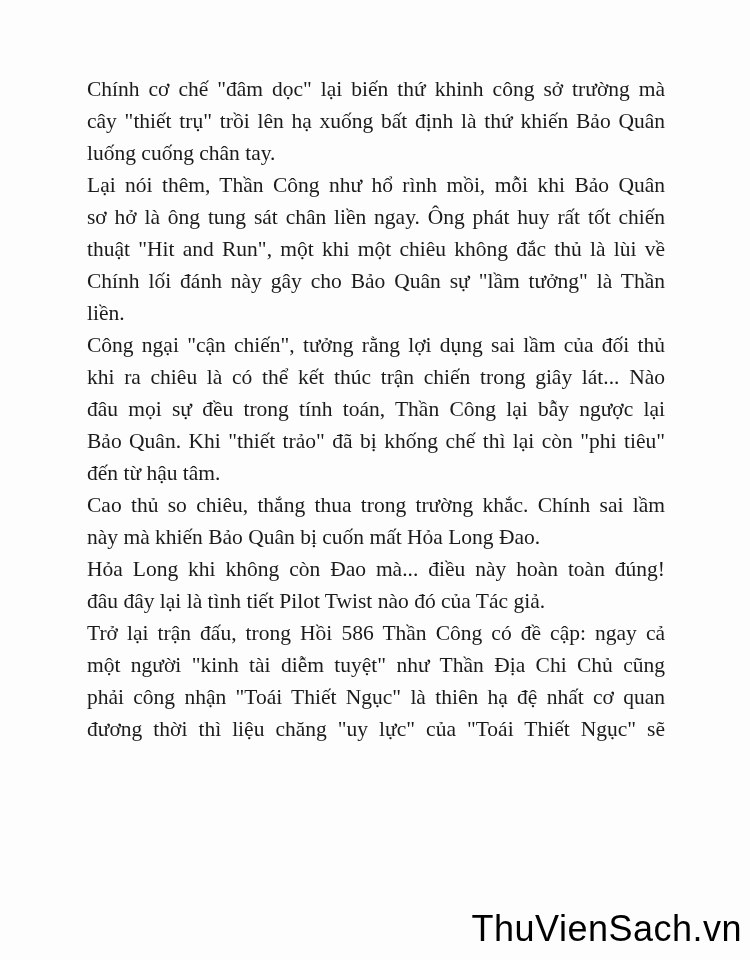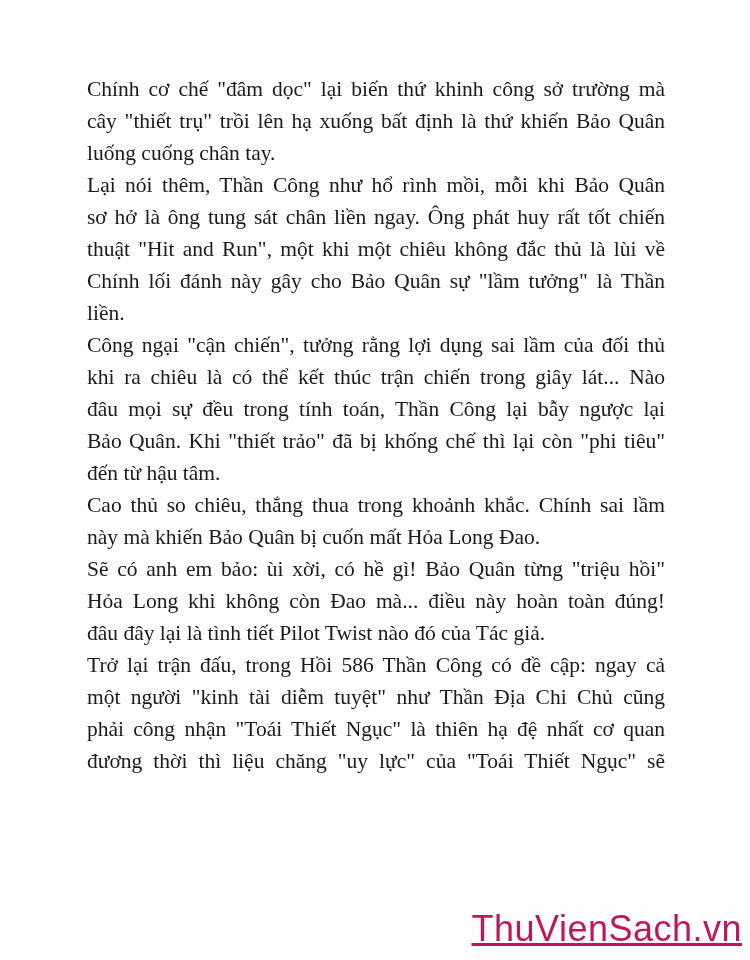--- a/index.html
+++ b/index.html
@@ -60,24 +60,23 @@
       <div class="line">Lại nói thêm, Thần Công như hổ rình mồi, mỗi khi Bảo Quân</div>
       <div class="line">sơ hở là ông tung sát chân liền ngay. Ông phát huy rất tốt chiến</div>
       <div class="line">thuật "Hit and Run", một khi một chiêu không đắc thủ là lùi về</div>
       <div class="line">Chính lối đánh này gây cho Bảo Quân sự "lầm tưởng" là Thần</div>
       <div class="line para-last">liền.</div>
       <div class="line">Công ngại "cận chiến", tưởng rằng lợi dụng sai lầm của đối thủ</div>
       <div class="line">khi ra chiêu là có thể kết thúc trận chiến trong giây lát... Nào</div>
       <div class="line">đâu mọi sự đều trong tính toán, Thần Công lại bẫy ngược lại</div>
       <div class="line">Bảo Quân. Khi "thiết trảo" đã bị khống chế thì lại còn "phi tiêu"</div>
       <div class="line para-last">đến từ hậu tâm.</div>
-      <div class="line">Cao thủ so chiêu, thắng thua trong khoảnh khắc. Chính sai lầm</div>
+      <div class="line">Cao thủ so chiêu, thắng thua trong trường khắc. Chính sai lầm</div>
       <div class="line para-last">này mà khiến Bảo Quân bị cuốn mất Hỏa Long Đao.</div>
-      <div class="line">Sẽ có anh em bảo: ùi xời, có hề gì! Bảo Quân từng "triệu hồi"</div>
       <div class="line">Hỏa Long khi không còn Đao mà... điều này hoàn toàn đúng!</div>
       <div class="line para-last">đâu đây lại là tình tiết Pilot Twist nào đó của Tác giả.</div>
       <div class="line">Trở lại trận đấu, trong Hồi 586 Thần Công có đề cập: ngay cả</div>
       <div class="line">một người "kinh tài diễm tuyệt" như Thần Địa Chi Chủ cũng</div>
       <div class="line">phải công nhận "Toái Thiết Ngục" là thiên hạ đệ nhất cơ quan</div>
       <div class="line">đương thời thì liệu chăng "uy lực" của "Toái Thiết Ngục" sẽ</div>
     </div>
-  <div class="watermark" style="color: #be185d; text-decoration: underline;">ThuVienSach.vn</div>
+  <div class="watermark" style="color: #000000;">ThuVienSach.vn</div>
 </div>
 
 </body></html>

